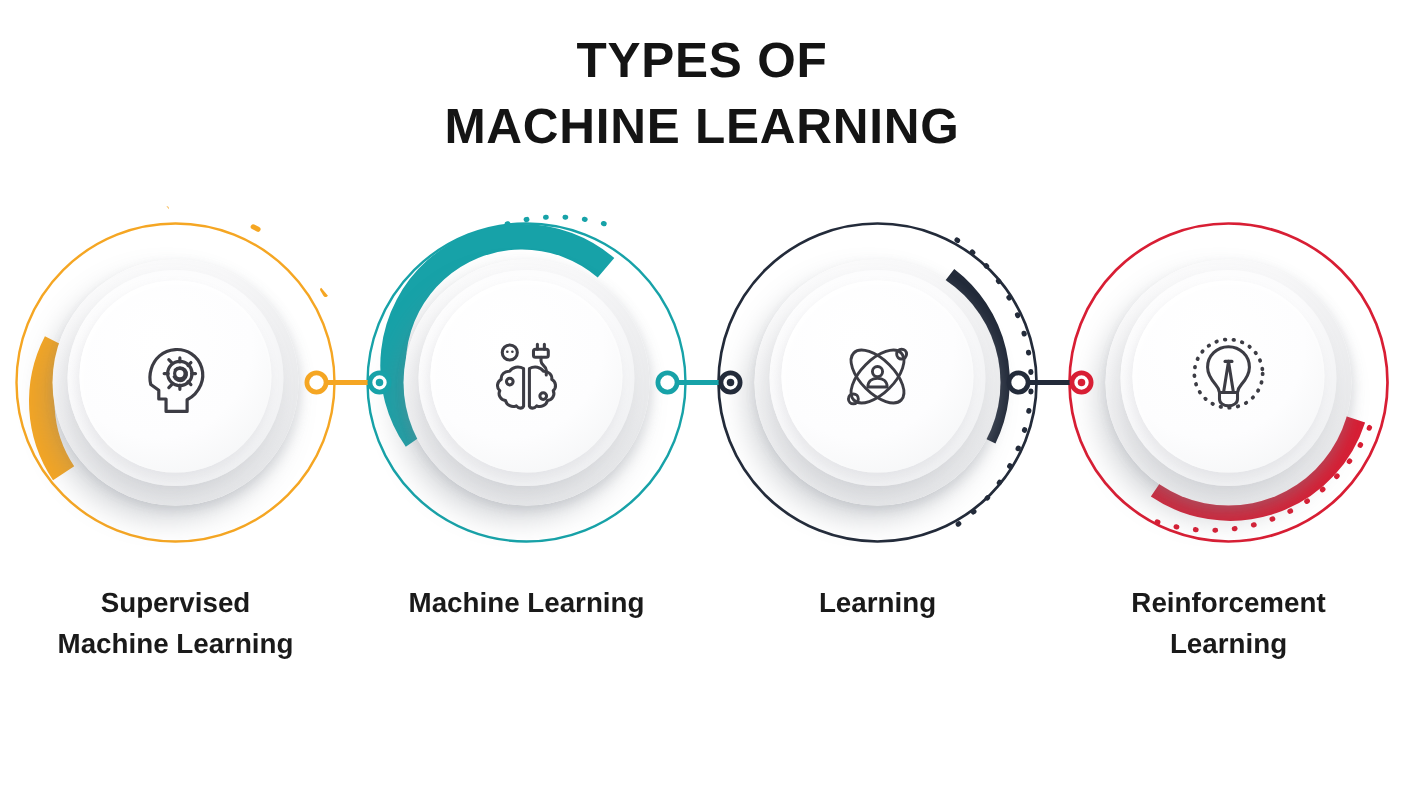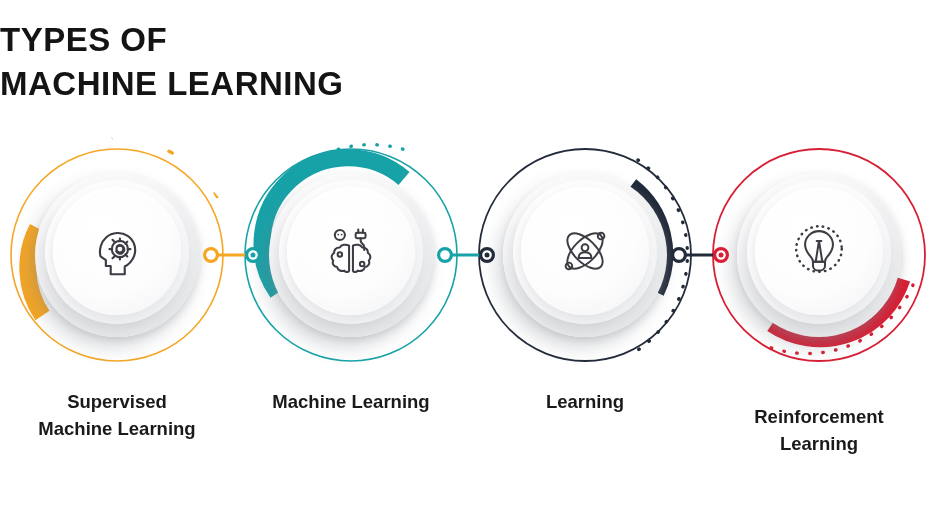--- a/index.html
+++ b/index.html
@@ -22,20 +22,21 @@
     inset: 0;
     background: #ffffff;
   }
 
   
   .title-block {
     position: absolute;
     top: 18px;
     left: 0;
     width: 936px;
+    text-align: center;
   }
   .title-line {
     font-family: "Liberation Sans", sans-serif;
     font-weight: bold;
     font-size: 33px;
     letter-spacing: 0.5px;
     line-height: 1.33;
     color: #141414;
   }
 
@@ -139,21 +140,21 @@
     text-align: center;
     font-family: "Liberation Sans", sans-serif;
     font-size: 18.5px;
     font-weight: bold;
     line-height: 1.46;
     color: #1a1a1a;
   }
   .label-0 { left: 2px; }
   .label-1 { left: 236px; }
   .label-2 { left: 470px; }
-  .label-3 { left: 704px; margin-top: 15px; }
+  .label-3 { left: 704px; }
   .label .ln { display: block; white-space: nowrap; }
 </style>
 </head>
 <body>
 
 <div id="infographic">
 
   <div class="title-block">
     <div class="title-line">TYPES OF</div>
     <div class="title-line">MACHINE LEARNING</div>

